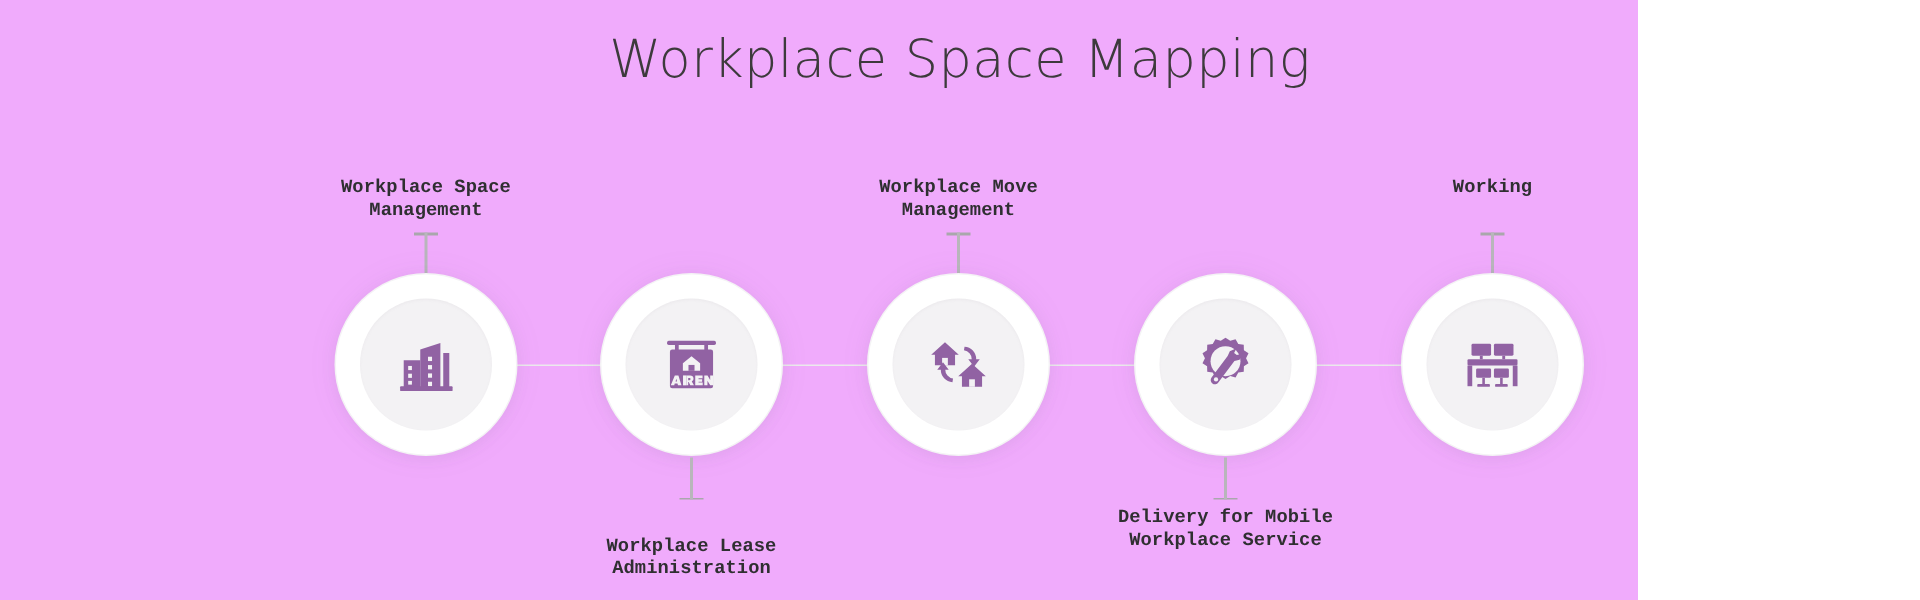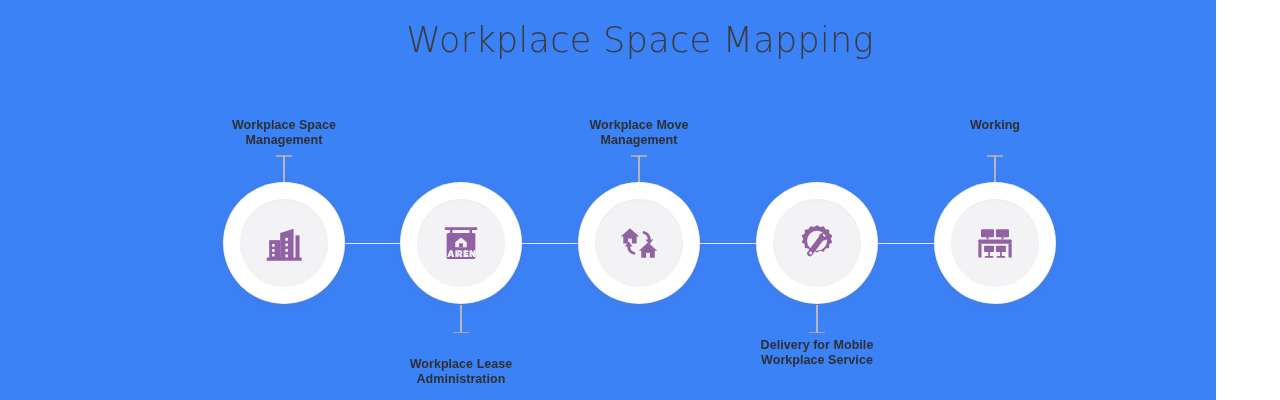--- a/index.html
+++ b/index.html
@@ -5,23 +5,23 @@
   * { box-sizing: border-box; margin: 0; padding: 0; }
   html, body {
     width: 1280px;
     height: 400px;
     background: #ffffff;
     font-family: "Liberation Sans", sans-serif;
     overflow: hidden;
   }
   #stage {
     position: relative;
-    width: 1216px;
+    width: 1092px;
     height: 400px;
-    background: #3b82f6;
+    background: #f0abfc;
   }
 
   
   .title {
     position: absolute;
     top: 20px;
     left: 0;
     width: 1280px;
     text-align: center;
     font-family: "DejaVu Sans", sans-serif;
@@ -104,21 +104,21 @@
   .label {
     position: absolute;
     width: 210px;
     text-align: center;
     font-size: 12.5px;
     font-weight: bold;
     line-height: 14.5px;
     color: #2f2f31;
     letter-spacing: 0.05px;
   }
-  .label .ln { display: block; white-space: nowrap; }
+  .label .ln { display: block; white-space: nowrap; font-family: Liberation Mono, monospace; }
 </style>
 </head>
 <body>
 
 <div id="stage">
 
   <div class="title">Workplace Space Mapping</div>
 
   <div class="spine left-cap"></div>
 

